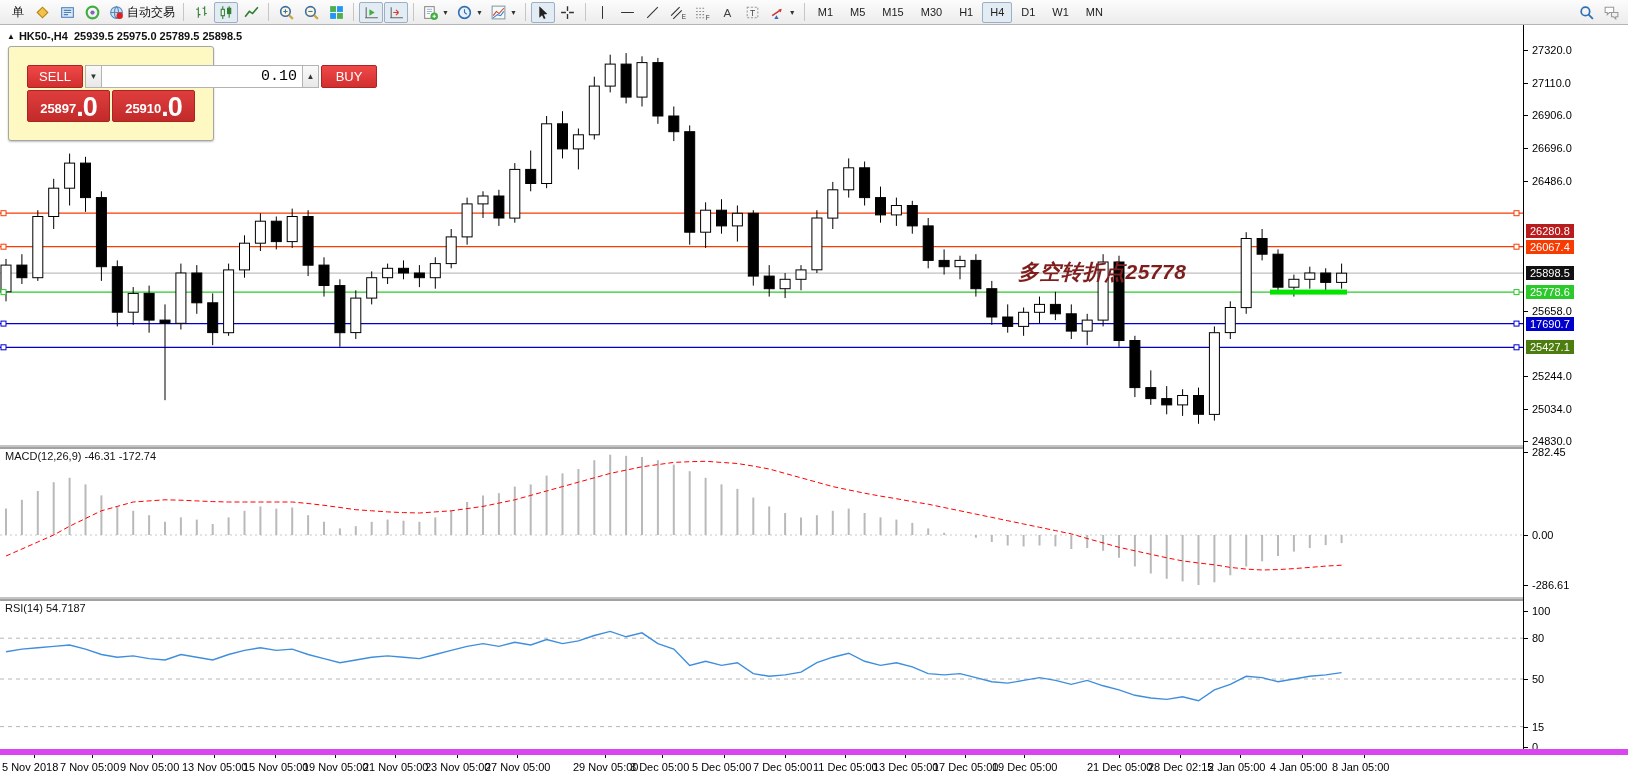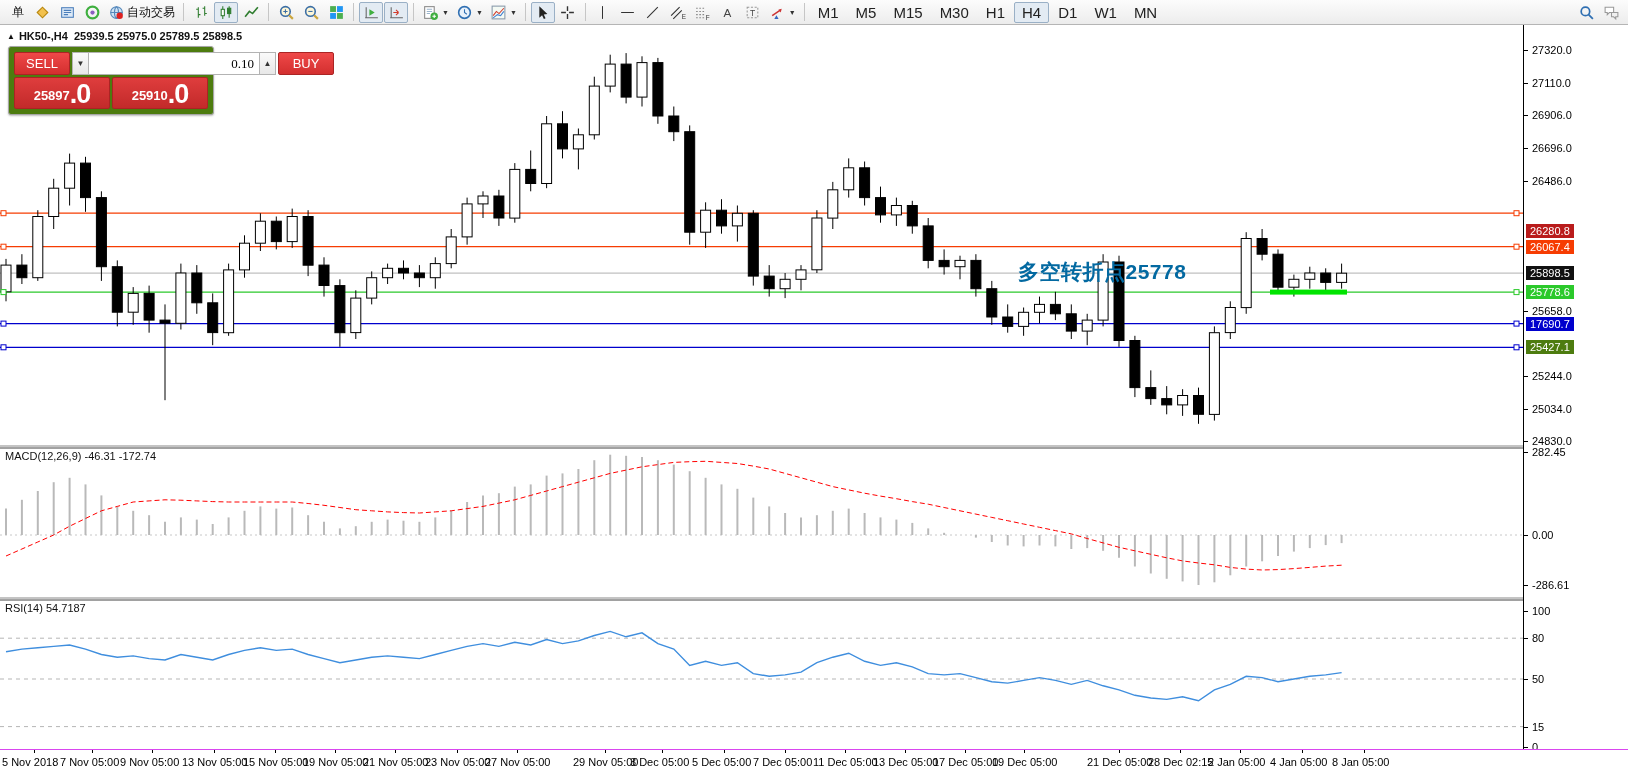--- a/index.html
+++ b/index.html
@@ -9,52 +9,52 @@
   .toolbar{position:absolute;left:0;top:0;width:1628px;height:25px;box-sizing:border-box;
     background:linear-gradient(#fcfcfc,#ececec);border-bottom:1px solid #b5b5b5;
     display:flex;align-items:center;padding:0 5px;gap:1px;}
   .tbtn{height:21px;min-width:24px;display:flex;align-items:center;justify-content:center;
     border:1px solid transparent;border-radius:2px;padding:0 2px;cursor:default;box-sizing:border-box;}
   .tbtn.active{border-color:#9ab0c6;background:#e3ebf3;}
   .tbtn .dd{font-size:7px;color:#333;margin-left:3px;}
   .tbtn .cn{font-size:12px;color:#111;white-space:nowrap;margin-left:2px;}
   .tsep{width:1px;height:18px;background:#c6c6c6;margin:0 4px;}
   .tspacer{flex:1;}
-  .tfbtn{height:21px;padding:0 7px;font-size:15px;color:#222;display:flex;align-items:center;
+  .tfbtn{height:21px;padding:0 7px;font-size:11px;color:#222;display:flex;align-items:center;
     border:1px solid transparent;border-radius:2px;box-sizing:border-box;}
   .tfbtn.active{border-color:#9ab0c6;background:#e3ebf3;}
   
   .chartwrap{position:absolute;left:0;top:25px;width:1523px;height:724px;background:#fff;}
   
   .yaxis{position:absolute;left:1523px;top:25px;width:105px;height:724px;box-sizing:border-box;
     border-left:1px solid #000;background:#fff;font-size:11px;color:#000;}
   .ytick{position:absolute;left:0;width:4px;height:1px;background:#000;}
   .ylab{position:absolute;left:8px;white-space:nowrap;line-height:14px;}
   .ychip{position:absolute;left:2px;padding:0 4px;height:14px;line-height:14px;color:#fff;white-space:nowrap;}
   .xaxis{position:absolute;left:0;top:749px;width:1628px;height:25px;box-sizing:border-box;
-    border-top:1px solid #d946ef;background:#fff;font-size:11px;color:#000;}
+    border-top:6px solid #d946ef;background:#fff;font-size:11px;color:#000;}
   .xlab{position:absolute;top:6px;white-space:nowrap;}
   .xtick{position:absolute;top:0;width:1px;height:3px;background:#000;}
   
   .symbol-title{position:absolute;left:7px;top:30px;font-size:11px;font-weight:bold;color:#111;white-space:nowrap;}
   .symbol-title .tri{font-size:8px;margin-right:4px;vertical-align:1px;}
   .ind-label{position:absolute;font-size:11px;color:#111;white-space:nowrap;}
   .annotation{position:absolute;font-size:21px;font-weight:bold;white-space:nowrap;letter-spacing:0.5px;}
   
   .trade-panel{position:absolute;left:8px;top:46px;width:206px;box-sizing:border-box;
-    background:#4d7c0f;border:1px solid #a6a6a6;border-radius:3px;padding:5px;
+    background:#fef9c3;border:1px solid #a6a6a6;border-radius:3px;padding:18px;
     box-shadow:0 1px 2px rgba(0,0,0,.25);}
   .tp-top{display:flex;height:23px;gap:2px;}
   .tp-btn{flex:0 0 56px;background:linear-gradient(#ef4848,#d32f2f);color:#fff;font-size:13px;
     display:flex;align-items:center;justify-content:center;border:1px solid #ab2424;border-radius:2px;box-sizing:border-box;}
   .tp-vol{flex:1;display:flex;}
   .tp-step{width:17px;background:linear-gradient(#fafafa,#e8e8e8);border:1px solid #b3b3b3;
     display:flex;align-items:center;justify-content:center;font-size:8px;color:#333;box-sizing:border-box;}
   .tp-input{flex:1;min-width:0;border:1px solid #b3b3b3;border-left:none;border-right:none;
-    text-align:right;font-size:13px;padding:0 5px;box-sizing:border-box;font-family:Liberation Serif, serif;outline:none;}
+    text-align:right;font-size:15px;padding:0 5px;box-sizing:border-box;font-family:Liberation Mono, monospace;outline:none;}
   .tp-prices{display:flex;gap:2px;margin-top:2px;height:32px;}
   .tp-price{flex:1;background:linear-gradient(#df3d3d,#c22a2a);border:1px solid #ab2424;border-radius:2px;
     color:#fff;display:flex;align-items:flex-end;justify-content:center;padding-bottom:1px;box-sizing:border-box;}
   .tp-price .pmain{font-size:13px;font-weight:bold;line-height:23px;}
   .tp-price .pbig{font-size:27px;font-weight:bold;line-height:25px;letter-spacing:-1px;}
 </style>
 </head>
 <body>
 
 <div class="app">
@@ -699,21 +699,21 @@
         <span class="pmain">25897</span>
           <span class="pbig">.0</span>
       </div>
       <div class="tp-price">
         <span class="pmain">25910</span>
           <span class="pbig">.0</span>
       </div>
     </div>
   </div>
 
-  <div class="annotation" id="annotation" style="left: 1018px; top: 258px; color: #0369a1;">多空转折点25778</div>
+  <div class="annotation" id="annotation" style="left: 1018px; top: 258px; color: #7f1d1d; font-style: italic;">多空转折点25778</div>
 
   <div class="ind-label" id="macdlab" style="left: 5px; top: 450px;">
     <span>MACD(12,26,9)</span>
     <span>-46.31</span>
     <span>-172.74</span>
   </div>
   <div class="ind-label" id="rsilab" style="left: 5px; top: 602px;">
     <span>RSI(14)</span>
     <span>54.7187</span>
   </div>

